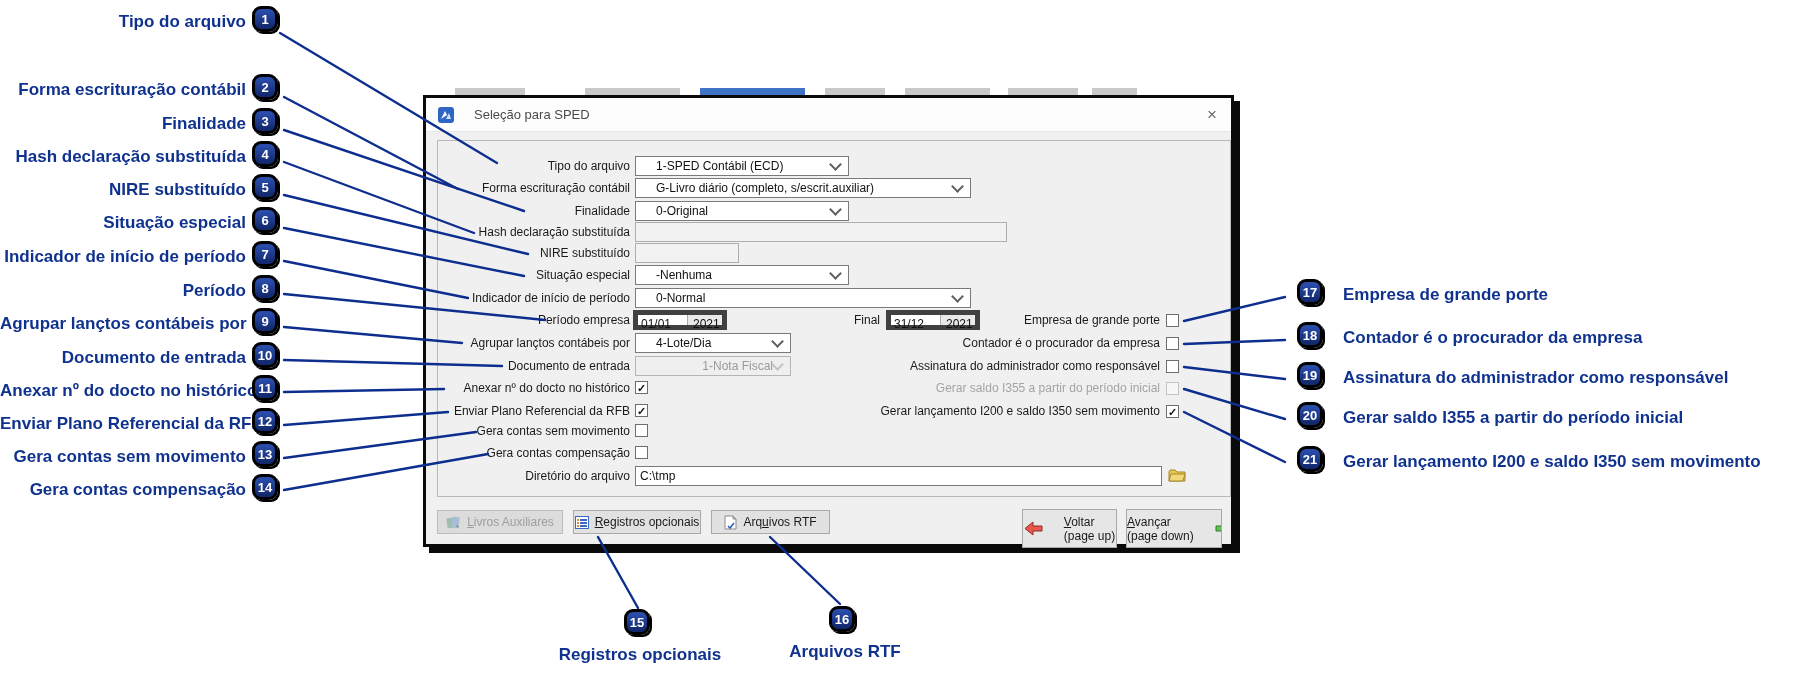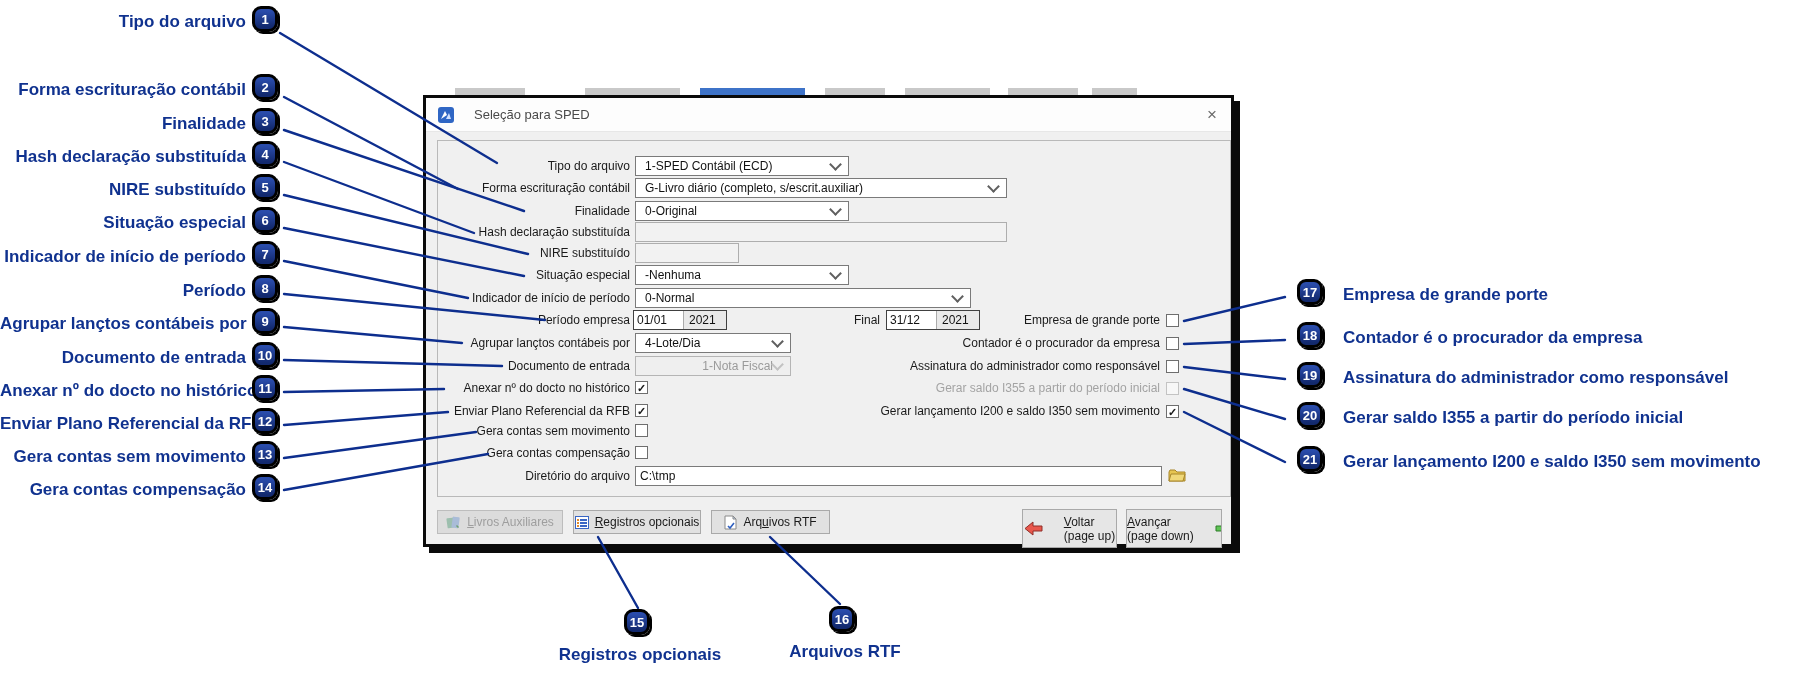--- a/index.html
+++ b/index.html
@@ -19,32 +19,32 @@
   .titletxt{font-size:13px;color:#4a4a4a;margin-left:20px;}
   .closex{margin-left:auto;margin-right:14px;font-size:17px;color:#6b6b6b;line-height:17px;}
 
   .groupbox{left:437px;top:140px;width:794px;height:357px;border:1px solid #b9b9b9;z-index:2;}
 
   .flbl{width:190px;text-align:right;font-size:12px;color:#1a1a1a;line-height:20px;z-index:3;white-space:nowrap;}
   .rlbl{width:300px;text-align:right;font-size:12px;color:#1a1a1a;line-height:20px;z-index:3;white-space:nowrap;}
   .rlbl.dis{color:#a3a3a3;}
 
   .combo{height:20px;background:#fff;border:1px solid #7a7a7a;display:flex;align-items:center;z-index:3;}
-  .combo .cv{font-size:12px;color:#111;padding-left:9px;white-space:nowrap;overflow:hidden;flex:1;}
+  .combo .cv{font-size:12px;color:#111;padding-left:20px;white-space:nowrap;overflow:hidden;flex:1;}
   .carr{width:7px;height:7px;border-right:2px solid #5f5f5f;border-bottom:2px solid #5f5f5f;
         transform:rotate(45deg);margin-right:8px;margin-top:-4px;flex:none;}
   .combo.dis{background:#efefef;border-color:#b5b5b5;text-align:right;}
   .combo.dis .cv{color:#9a9a9a;}
   .combo.dis .carr{border-color:#c2c2c2;}
 
   .tbox{height:20px;background:#fff;border:1px solid #7a7a7a;font-size:12px;color:#111;
         line-height:18px;padding-left:4px;z-index:3;white-space:nowrap;}
   .tbox.dis{background:#f2f2f2;border-color:#aeaeae;}
 
-  .pwrap{display:flex;height:20px;border:1px solid #404040;background:#e9e9e9;z-index:3;}
+  .pwrap{display:flex;height:20px;border:5px solid #404040;background:#e9e9e9;z-index:3;}
   .pin{width:46px;background:#fff;border-right:1px solid #ababab;font-size:12px;line-height:18px;padding-left:3px;color:#111;}
   .pyr{flex:1;font-size:12px;line-height:18px;padding-left:5px;color:#111;}
 
   .chk{width:13px;height:13px;background:#fff;border:1px solid #6e6e6e;z-index:3;
        font-size:11px;font-weight:bold;line-height:12px;color:#1a1a1a;text-align:center;}
   .chk.dis{border-color:#c3c3c3;background:#f7f7f7;}
 
   .btn{height:24px;background:#e1e1e1;border:1px solid #a9a9a9;display:flex;align-items:center;
        justify-content:center;gap:6px;font-size:12px;color:#1a1a1a;z-index:3;white-space:nowrap;}
   .btn.dis{background:#dcdcdc;border-color:#bdbdbd;color:#9e9e9e;}
@@ -102,21 +102,21 @@
   <div class="flbl abs" style="left:440px;top:378px">Anexar nº do docto no histórico</div>
   <div class="flbl abs" style="left:440px;top:401px">Enviar Plano Referencial da RFB</div>
   <div class="flbl abs" style="left:440px;top:421px">Gera contas sem movimento</div>
   <div class="flbl abs" style="left:440px;top:443px">Gera contas compensação</div>
   <div class="flbl abs" style="left:440px;top:466px">Diretório do arquivo</div>
 
   <div class="combo abs" style="left:635px;top:156px;width:214px">
     <span class="cv">1-SPED Contábil (ECD)</span>
     <span class="carr"></span>
   </div>
-  <div class="combo abs" style="left:635px;top:178px;width:372px">
+  <div class="combo abs" style="left:635px;top:178px;width:336px">
     <span class="cv">G-Livro diário (completo, s/escrit.auxiliar)</span>
     <span class="carr"></span>
   </div>
   <div class="combo abs" style="left:635px;top:201px;width:214px">
     <span class="cv">0-Original</span>
     <span class="carr"></span>
   </div>
   <div class="tbox dis abs" style="left:635px;top:222px;width:372px"></div>
   <div class="tbox dis abs" style="left:635px;top:243px;width:104px"></div>
   <div class="combo abs" style="left:635px;top:265px;width:214px">

